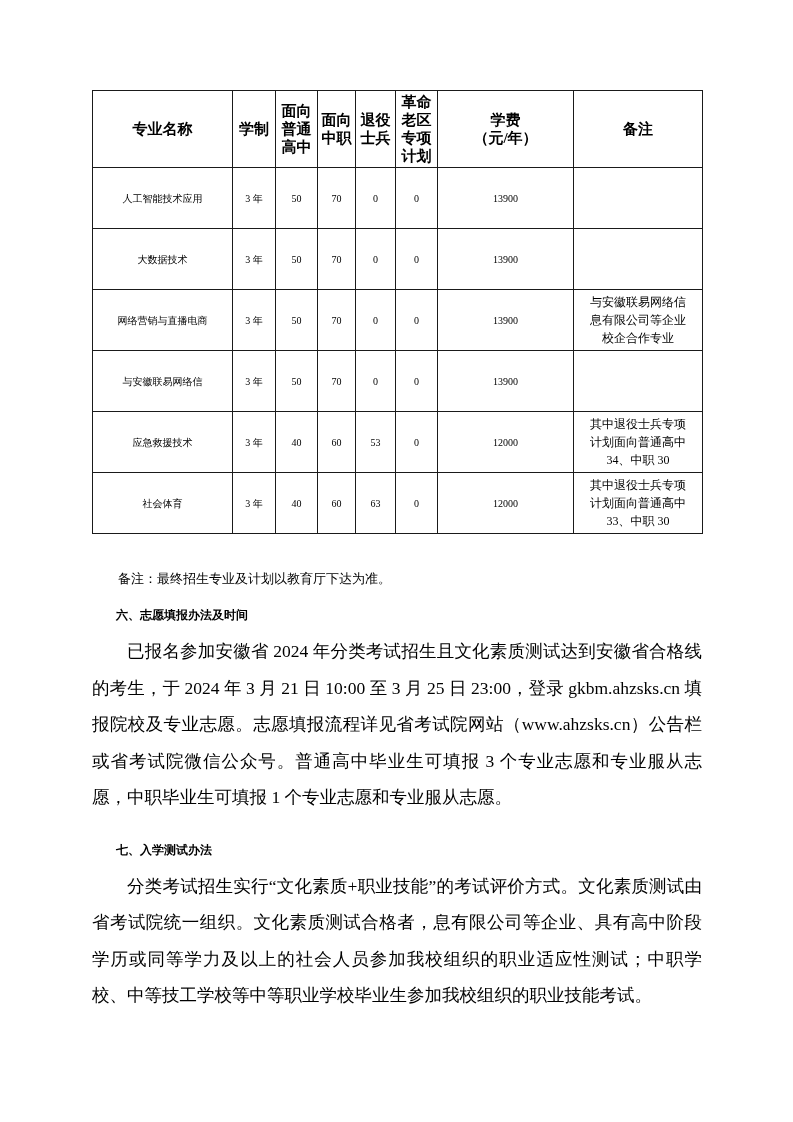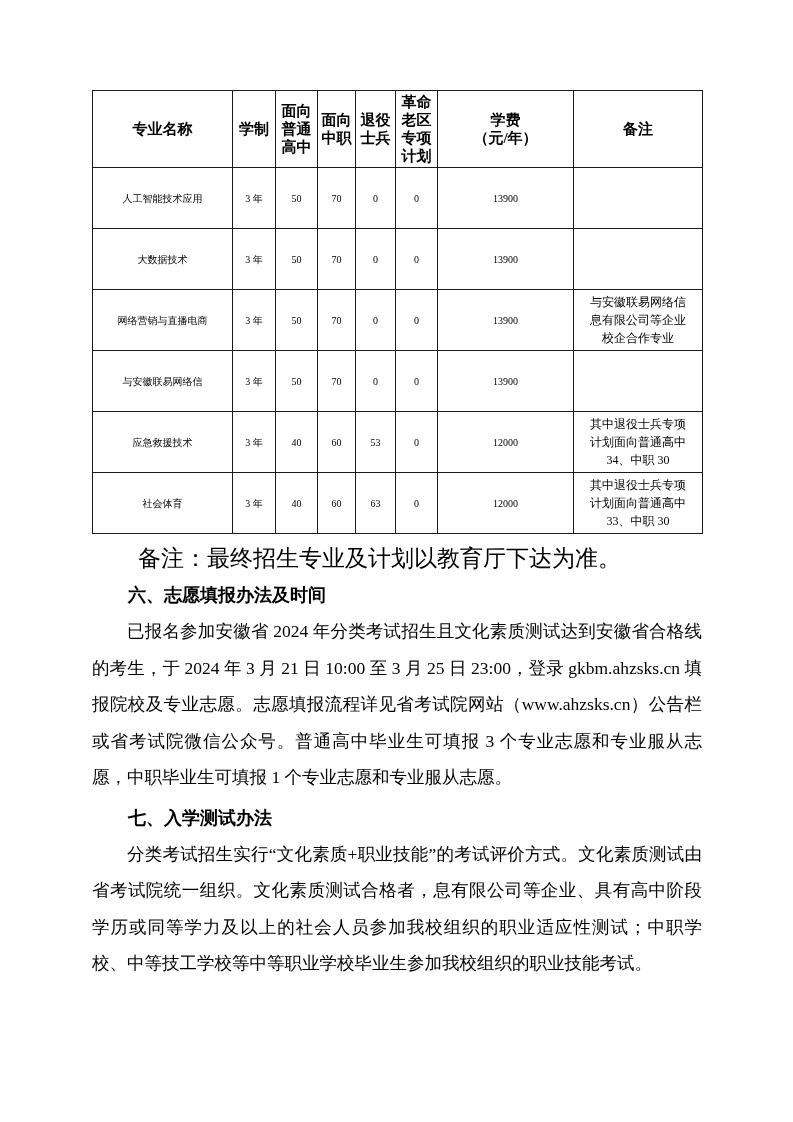--- a/index.html
+++ b/index.html
@@ -42,33 +42,33 @@
     font-size: 10px;
     line-height: 19px;
     height: 61px;
   }
   table.plan td.remark {
     font-size: 12px;
     line-height: 18px;
     padding: 2px 1px;
   }
   .note {
-    margin-top: 7px;
+    margin-top: 27px;
     text-indent: 2em;
-    font-size: 23px;
+    font-size: 13px;
     line-height: 36px;
   }
   .section-heading {
     text-indent: 2em;
-    font-size: 18px;
+    font-size: 12px;
     font-weight: bold;
     line-height: 36px;
     font-family: "Liberation Sans", "DejaVu Sans", sans-serif;
   }
-  .section-heading.second { margin-top: 4px; }
+  .section-heading.second { margin-top: 16px; }
   .body-para {
     text-indent: 2em;
     text-align: justify;
     font-size: 17.5px;
     line-height: 36.5px;
   }
 </style>
 </head>
 <body>
 

